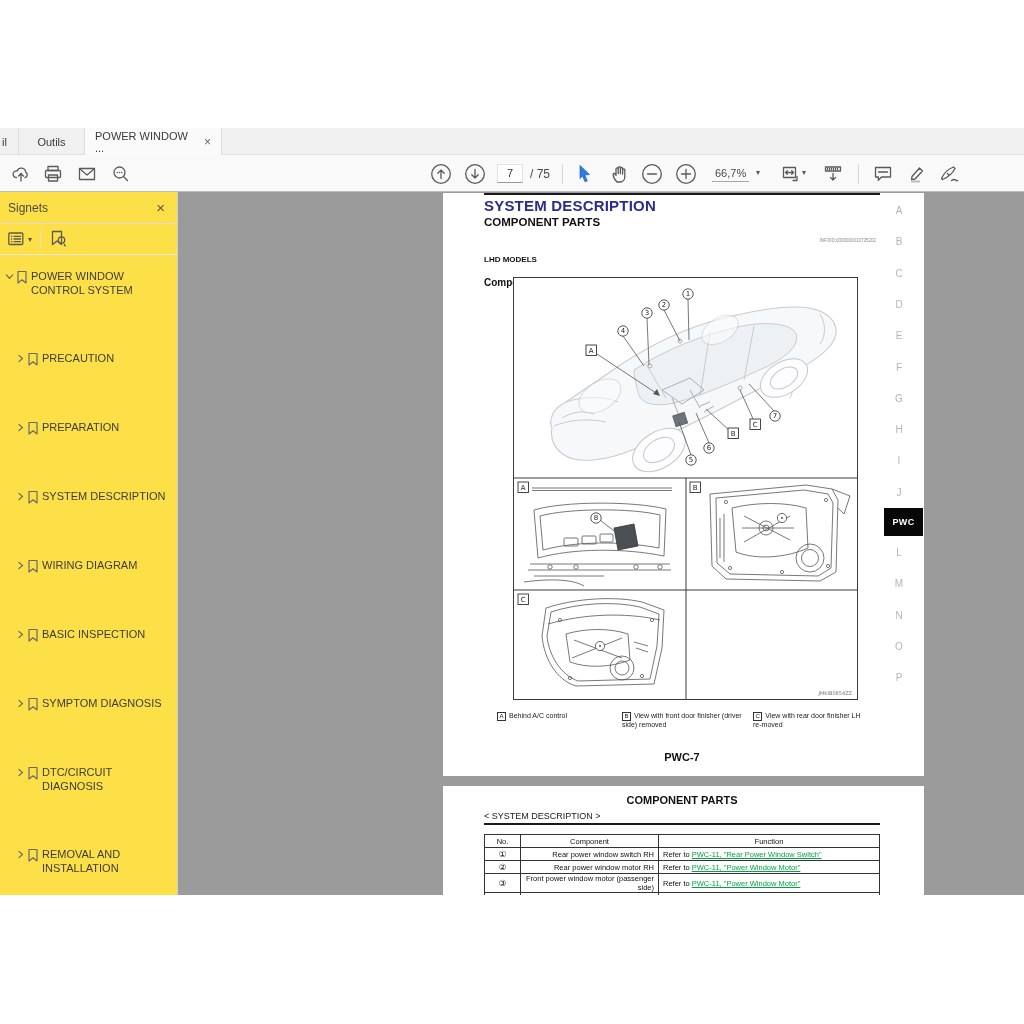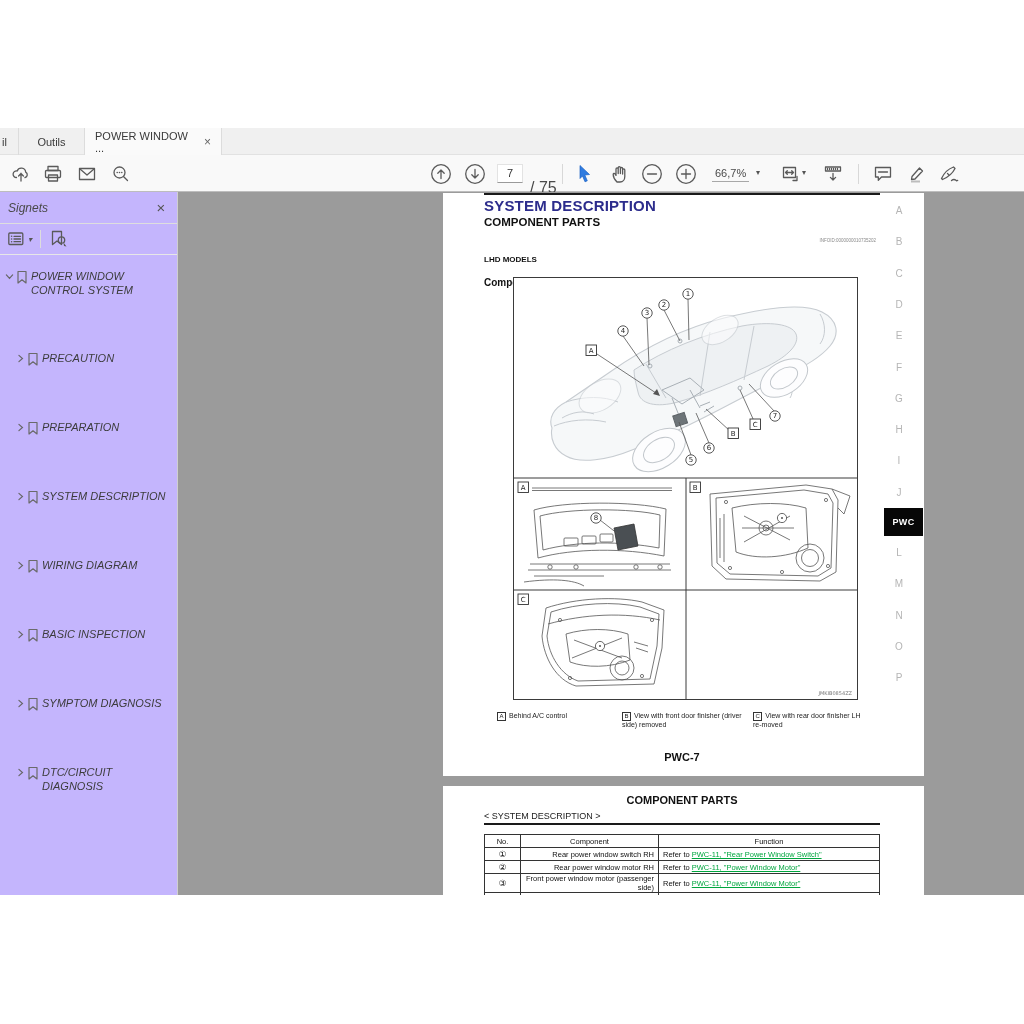--- a/index.html
+++ b/index.html
@@ -11,26 +11,26 @@
   .tab.partial { left:0; width:16px; padding:0 2px; border-right:none; }
   .tab.tools { left:18px; width:67px; justify-content:center; border-left:1px solid #dcdcdc; }
   .tab.active { left:85px; width:137px; background:#fafafa; justify-content:space-between; }
   .tab .close { color:#666; font-size:12px; margin-left:8px; }
 
   
   .toolbar { position:absolute; top:155px; left:0; width:1024px; height:37px; background:#f9f9f9; border-bottom:1px solid #bdbdbd; }
   .tbtn { position:absolute; top:8px; width:22px; height:22px; display:flex; align-items:center; justify-content:center; }
   .tsep { position:absolute; top:9px; width:1px; height:20px; background:#d8d8d8; }
   .pageinput { position:absolute; top:9px; width:26px; height:19px; border:1px solid #e3e3e3; border-bottom:1px solid #9a9a9a; background:#fff; font-size:11px; color:#333; text-align:center; line-height:17px; }
-  .pagetotal { position:absolute; top:24px; font-size:16px; color:#4a4a4a; }
+  .pagetotal { position:absolute; top:12px; font-size:12px; color:#4a4a4a; }
   .zoomval { position:absolute; top:12px; font-size:11px; color:#4a4a4a; border-bottom:1px solid #a8a8a8; padding:0 3px 2px 3px; }
   .caret { position:absolute; top:13px; font-size:8px; color:#555; }
 
   
-  .sidebar { position:absolute; left:0; top:192px; width:178px; height:703px; background:#c4b5fd; border-right:1px solid #cfcfcf;font-style:italic; }
+  .sidebar { position:absolute; left:0; top:192px; width:178px; height:703px; background:#fde047; border-right:1px solid #cfcfcf; }
   .sb-head { height:32px; border-bottom:1px solid #dedede; display:flex; align-items:center; justify-content:space-between; padding:0 12px 0 8px; }
   .sb-title { font-size:12px; color:#4a4a4a; }
   .sb-close { font-size:15px; color:#555; }
   .sb-tools { height:31px; border-bottom:1px solid #e7e7e7; display:flex; align-items:center; padding-left:7px; }
   .sb-tools .vline { width:1px; height:18px; background:#ddd; margin:0 8px; }
   .tree { padding:9px 4px 0 2px; }
   .bk-item { display:flex; align-items:flex-start; padding:5px 2px; cursor:default; }
   .bk-item .chev { flex:0 0 12px; margin-top:2px; }
   .bk-item .bkicon { flex:0 0 15px; margin-top:1px; }
   .bk-item .lbl { font-size:11px; line-height:14px; color:#3c3c3c; }
@@ -320,20 +320,33 @@
           <svg width="11" height="11" viewBox="0 0 14 14">
             <path d="M5 3 L9.5 7 L5 11" stroke="#666" stroke-width="1.5" fill="none" stroke-linecap="round"></path>
           </svg>
         </span>
         <span class="bkicon">
           <svg width="12" height="14" viewBox="0 0 12 14">
             <path d="M2 1.5 h8 v11.5 l-4-3.2 l-4 3.2 Z" stroke="#6a6a6a" stroke-width="1.2" fill="none" stroke-linejoin="round"></path>
           </svg>
         </span>
         <span class="lbl">DTC/CIRCUIT DIAGNOSIS</span>
+      </div>
+      <div class="bk-item bk-child">
+        <span class="chev">
+          <svg width="11" height="11" viewBox="0 0 14 14">
+            <path d="M5 3 L9.5 7 L5 11" stroke="#666" stroke-width="1.5" fill="none" stroke-linecap="round"></path>
+          </svg>
+        </span>
+        <span class="bkicon">
+          <svg width="12" height="14" viewBox="0 0 12 14">
+            <path d="M2 1.5 h8 v11.5 l-4-3.2 l-4 3.2 Z" stroke="#6a6a6a" stroke-width="1.2" fill="none" stroke-linejoin="round"></path>
+          </svg>
+        </span>
+        <span class="lbl">REMOVAL AND INSTALLATION</span>
       </div>
     </div>
 </div>
 <div class="collapse-handle">◀</div>
 
 <div class="viewer">
 
   <div class="page page1">
     <div class="toprule"></div>
     <div class="h1">SYSTEM DESCRIPTION</div>

